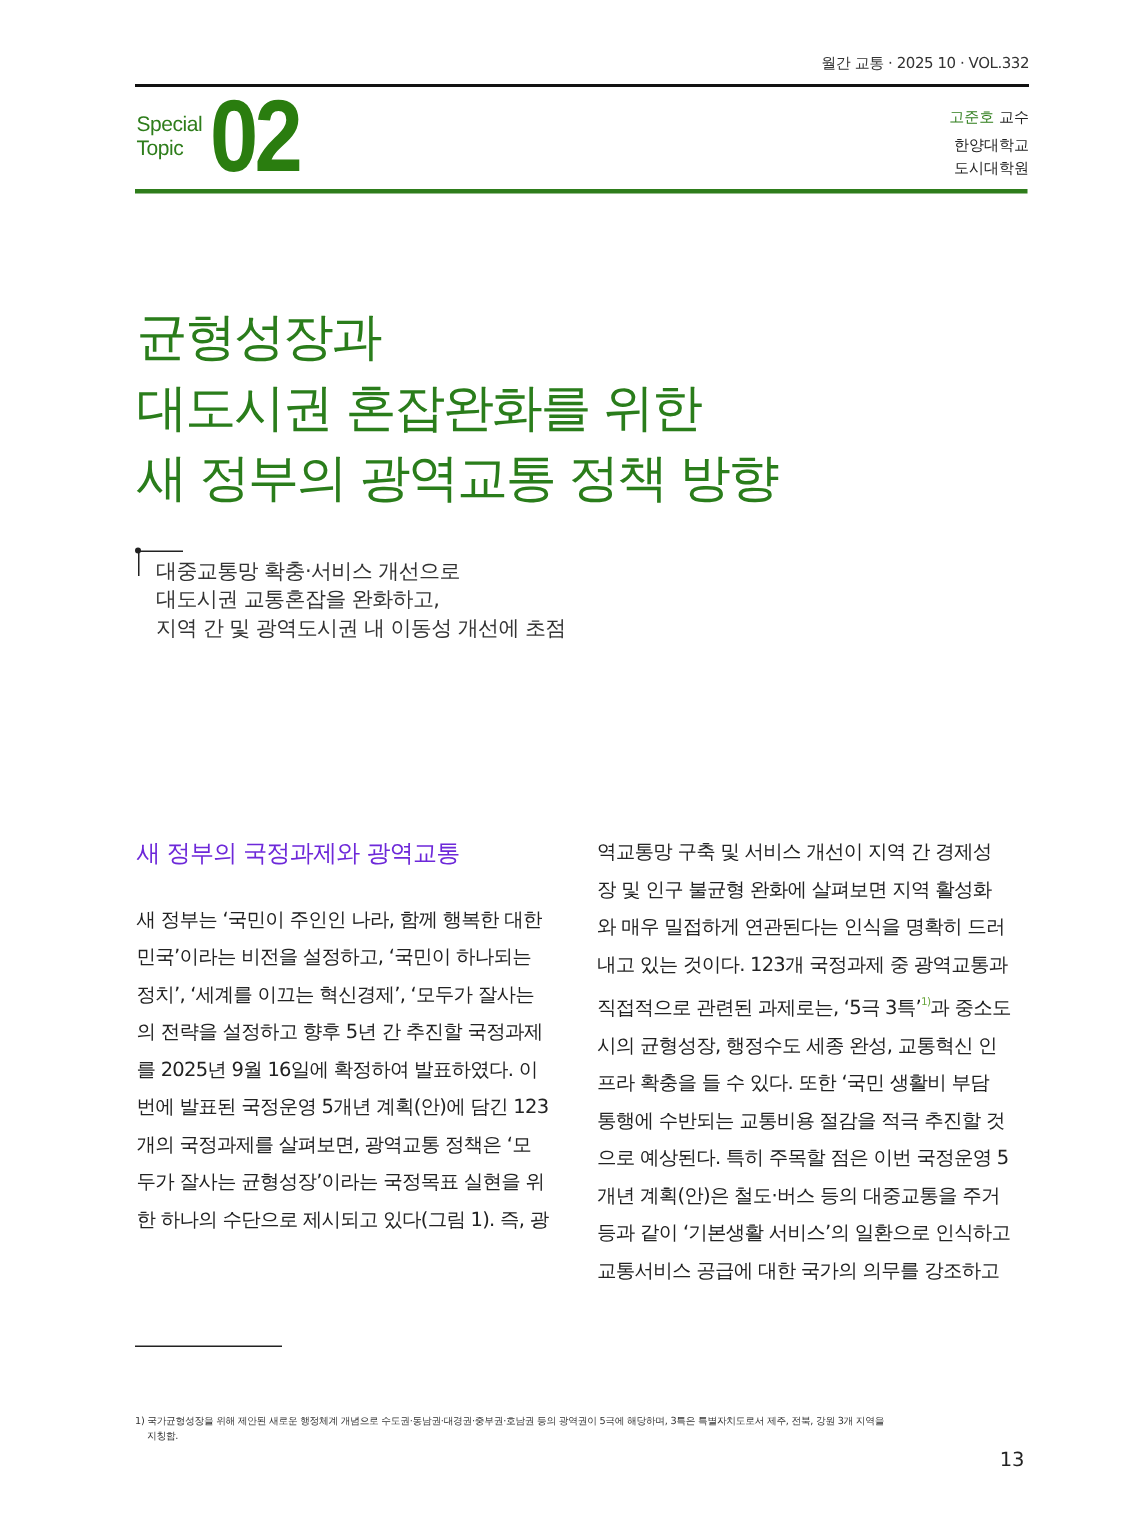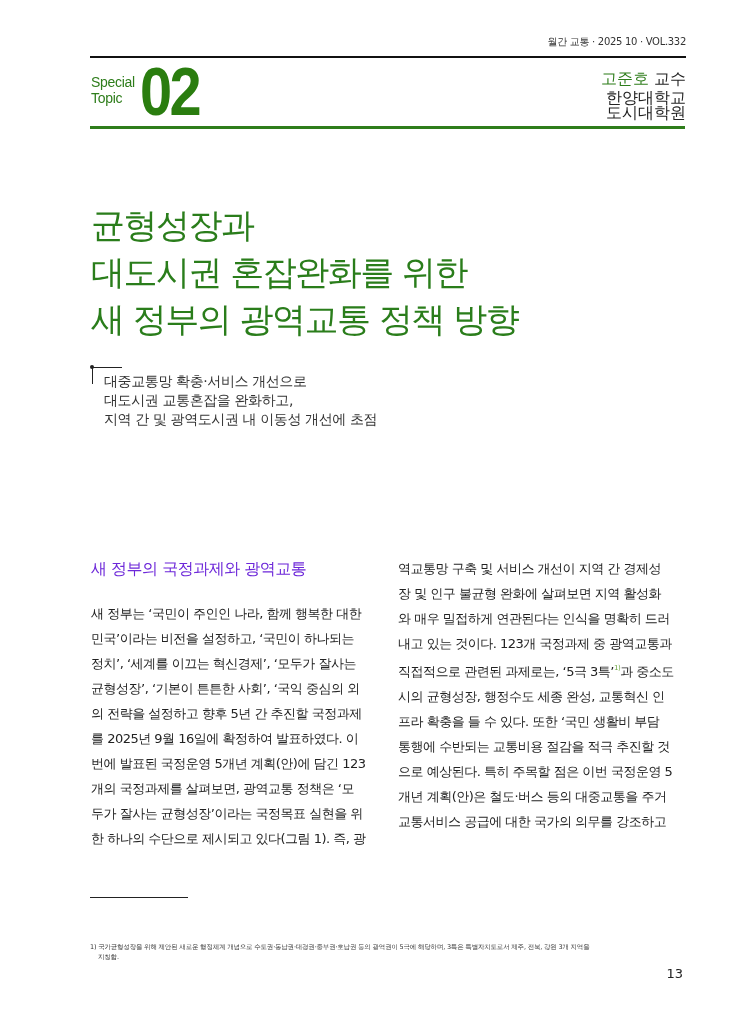--- a/index.html
+++ b/index.html
@@ -25,21 +25,21 @@
     font-family: "Liberation Sans", sans-serif; font-weight: bold;
     font-size: 68px; line-height: 68px; color: #2a7d0f; letter-spacing: -3px;
     transform: scaleX(0.85); transform-origin: left top;
   }
   .green-rule {
     position: absolute; left: 90px; right: 63px; top: 126px;
     height: 3px; background: #2e7d1b;
   }
   .author-block {
     position: absolute; right: 62px; top: 71px; text-align: right;
-    font-size: 16px; line-height: 15px; color: #222;
+    font-size: 10px; line-height: 15px; color: #222;
   }
   .author-name { color: #2e7d1b; }
   .author-line { display: block; }
   .author-first { margin-bottom: 4px; }
   .main-title {
     position: absolute; left: 91px; top: 202px;
     font-size: 34px; line-height: 47px; color: #2a7d1b;
     letter-spacing: -1.5px; font-weight: normal;
   }
   .main-title div { white-space: nowrap; }
@@ -116,40 +116,40 @@
   <div>대중교통망 확충·서비스 개선으로</div>
   <div>대도시권 교통혼잡을 완화하고,</div>
   <div>지역 간 및 광역도시권 내 이동성 개선에 초점</div>
 </div>
 
 <div class="col col-left">
   <div class="section-heading">새 정부의 국정과제와 광역교통</div>
   <span class="para-line">새 정부는 ‘국민이 주인인 나라, 함께 행복한 대한</span>
   <span class="para-line">민국’이라는 비전을 설정하고, ‘국민이 하나되는</span>
   <span class="para-line">정치’, ‘세계를 이끄는 혁신경제’, ‘모두가 잘사는</span>
-  <span class="para-line">균형성장’, ‘기본이 튼튼한 사회’, ‘국익 중심의 외</span>
   <span class="para-line">의 전략을 설정하고 향후 5년 간 추진할 국정과제</span>
   <span class="para-line">를 2025년 9월 16일에 확정하여 발표하였다. 이</span>
   <span class="para-line">번에 발표된 국정운영 5개년 계획(안)에 담긴 123</span>
   <span class="para-line">개의 국정과제를 살펴보면, 광역교통 정책은 ‘모</span>
   <span class="para-line">두가 잘사는 균형성장’이라는 국정목표 실현을 위</span>
   <span class="para-line">한 하나의 수단으로 제시되고 있다(그림 1). 즉, 광</span>
 </div>
 
 <div class="col col-right">
   <span class="para-line">역교통망 구축 및 서비스 개선이 지역 간 경제성</span>
   <span class="para-line">장 및 인구 불균형 완화에 살펴보면 지역 활성화</span>
   <span class="para-line">와 매우 밀접하게 연관된다는 인식을 명확히 드러</span>
   <span class="para-line">내고 있는 것이다. 123개 국정과제 중 광역교통과</span>
   <span class="para-line"><span>직접적으로 관련된 과제로는, ‘5극 3특’</span><sup class="fn">1)</sup><span>과 중소도</span></span>
   <span class="para-line">시의 균형성장, 행정수도 세종 완성, 교통혁신 인</span>
   <span class="para-line">프라 확충을 들 수 있다. 또한 ‘국민 생활비 부담</span>
   <span class="para-line">통행에 수반되는 교통비용 절감을 적극 추진할 것</span>
   <span class="para-line">으로 예상된다. 특히 주목할 점은 이번 국정운영 5</span>
   <span class="para-line">개년 계획(안)은 철도·버스 등의 대중교통을 주거</span>
+  <span class="para-line">등과 같이 ‘기본생활 서비스’의 일환으로 인식하고</span>
   <span class="para-line">교통서비스 공급에 대한 국가의 의무를 강조하고</span>
 </div>
 
 <div class="fn-rule"></div>
 <div class="footnote">
   <span>1) 국가균형성장을 위해 제안된 새로운 행정체계 개념으로 수도권·동남권·대경권·중부권·호남권 등의 광역권이 5극에 해당하며, 3특은 특별자치도로서 제주, 전북, 강원 3개 지역을</span>
   <span class="fn-cont">지칭함.</span>
 </div>
 
 <div class="page-number">13</div>

